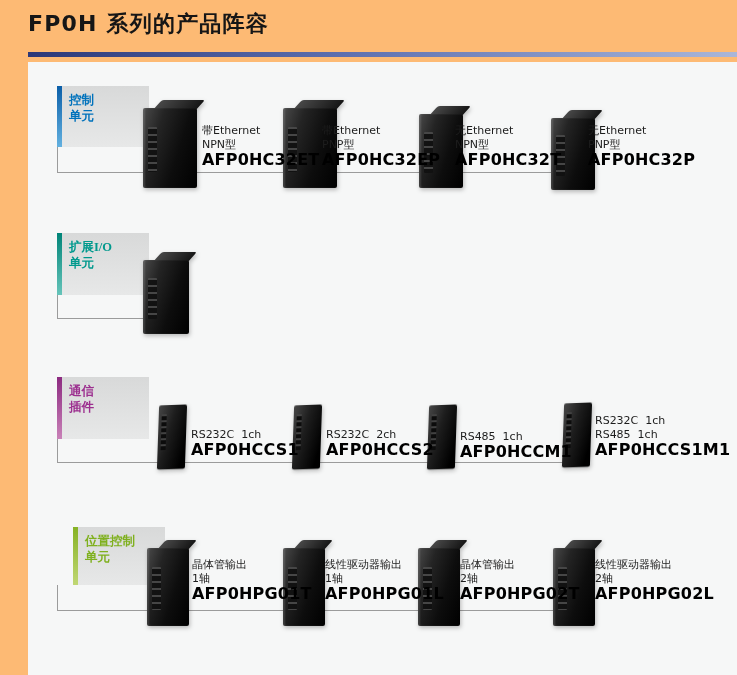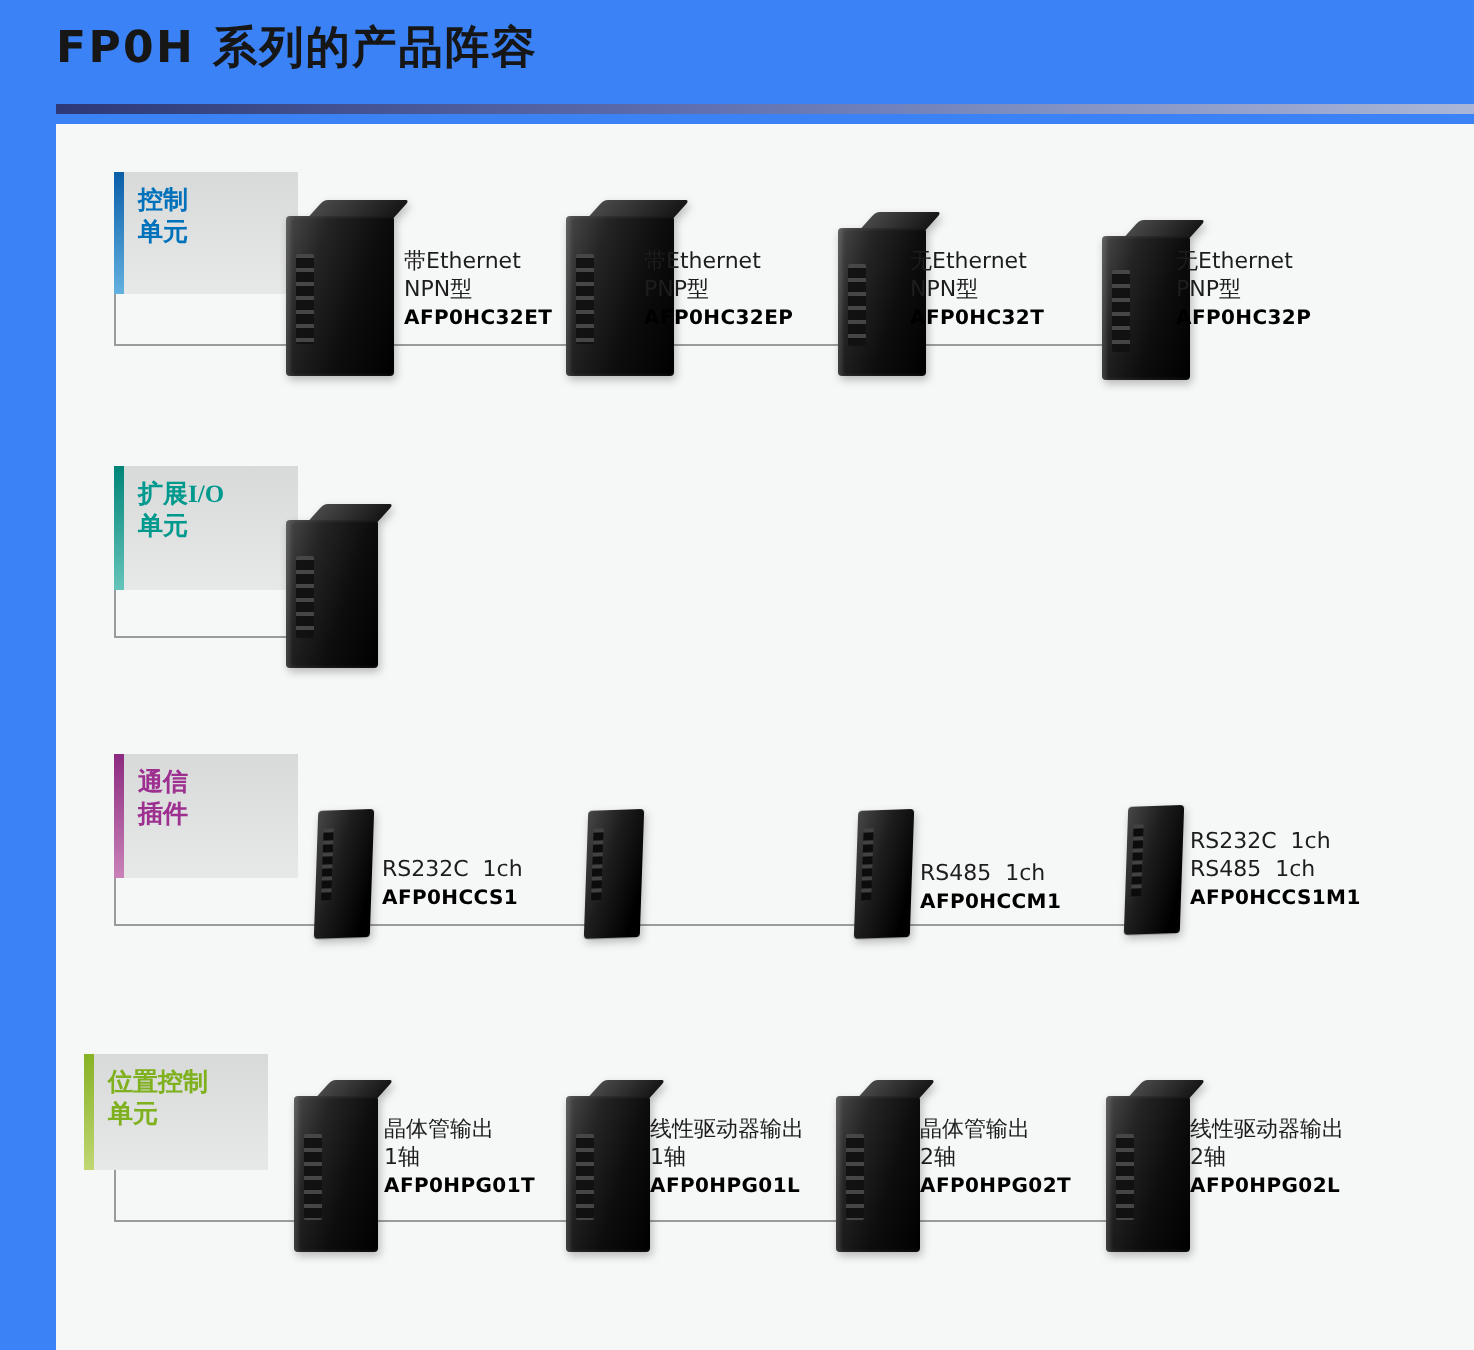--- a/index.html
+++ b/index.html
@@ -1,18 +1,18 @@
 <!DOCTYPE html>
 <html><head>
 <meta charset="utf-8">
 <style>
   html,body { margin:0; padding:0; background:#ffffff; }
   .page {
     position:relative; width:737px; height:675px; overflow:hidden;
-    background:#3b82f6;
+    background:#fdba74;
     font-family:"DejaVu Sans","Liberation Sans",sans-serif;
   }
   .title {
     position:absolute; left:28px; top:9px;
     font-size:22px; font-weight:600; color:#161616; letter-spacing:1.2px;
   }
   .rule {
     position:absolute; left:28px; right:0; top:52px; height:5px;
     background:linear-gradient(to right,#2c3878 0%,#5e70b0 45%,#aab6d8 100%);
   }
@@ -62,21 +62,21 @@
     transform:skewY(-4deg) rotate(2deg); border-radius:2px;
     filter:drop-shadow(1px 2px 2px rgba(0,0,0,0.25));
   }
   .cassette::after {
     content:""; position:absolute; left:3px; top:14%; width:5px; height:56%;
     background:repeating-linear-gradient(to bottom,#424242 0 2px,#0c0c0c 2px 6px);
   }
 
   .ptext { position:absolute; z-index:3; color:#1d1d1d; }
   .pline { font-size:11px; line-height:14px; white-space:pre-wrap; }
-  .pmodel { font-size:10px; line-height:15px; font-weight:bold; color:#000; letter-spacing:0.2px; }
+  .pmodel { font-size:16px; line-height:15px; font-weight:bold; color:#000; letter-spacing:0.2px; }
 </style>
 </head>
 <body>
 
 <div class="page">
   <div class="title">FP0H 系列的产品阵容</div>
   <div class="rule"></div>
   <div class="panel"></div>
 
   <div class="labelbox lb-r1" style="left:57px;top:86px;height:61px;">
@@ -164,35 +164,39 @@
   <div class="vline" style="left:57px;top:439px;height:23px;"></div>
   <div class="hline" style="left:57px;top:462px;width:515px;"></div>
 
   <div class="cassette" style="left:158px;top:405px;width:28px;height:64px;"></div>
   <div class="ptext" style="left:191px;top:428px;">
     <div class="pline">RS232C  1ch</div>
     <div class="pmodel">AFP0HCCS1</div>
   </div>
 
   <div class="cassette" style="left:293px;top:405px;width:28px;height:64px;"></div>
+  <div class="ptext" style="left:326px;top:428px;">
+    <div class="pline">RS232C  2ch</div>
+    <div class="pmodel">AFP0HCCS2</div>
+  </div>
 
   <div class="cassette" style="left:428px;top:405px;width:28px;height:64px;"></div>
   <div class="ptext" style="left:460px;top:430px;">
     <div class="pline">RS485  1ch</div>
     <div class="pmodel">AFP0HCCM1</div>
   </div>
 
   <div class="cassette" style="left:563px;top:403px;width:28px;height:64px;"></div>
   <div class="ptext" style="left:595px;top:414px;">
     <div class="pline">RS232C  1ch</div>
     <div class="pline">RS485  1ch</div>
     <div class="pmodel">AFP0HCCS1M1</div>
   </div>
 
-  <div class="labelbox lb-r4" style="left:42px;top:527px;height:58px;">
+  <div class="labelbox lb-r4" style="left:73px;top:527px;height:58px;">
     <div class="bar"></div>
     <div class="labeltext" style="color: rgb(127, 176, 30);">
       <div>位置控制</div>
       <div>单元</div>
     </div>
   </div>
   <div class="vline" style="left:57px;top:585px;height:25px;"></div>
   <div class="hline" style="left:57px;top:610px;width:521px;"></div>
 
   <div class="unit" style="left:147px;top:540px;width:42px;height:86px;">

